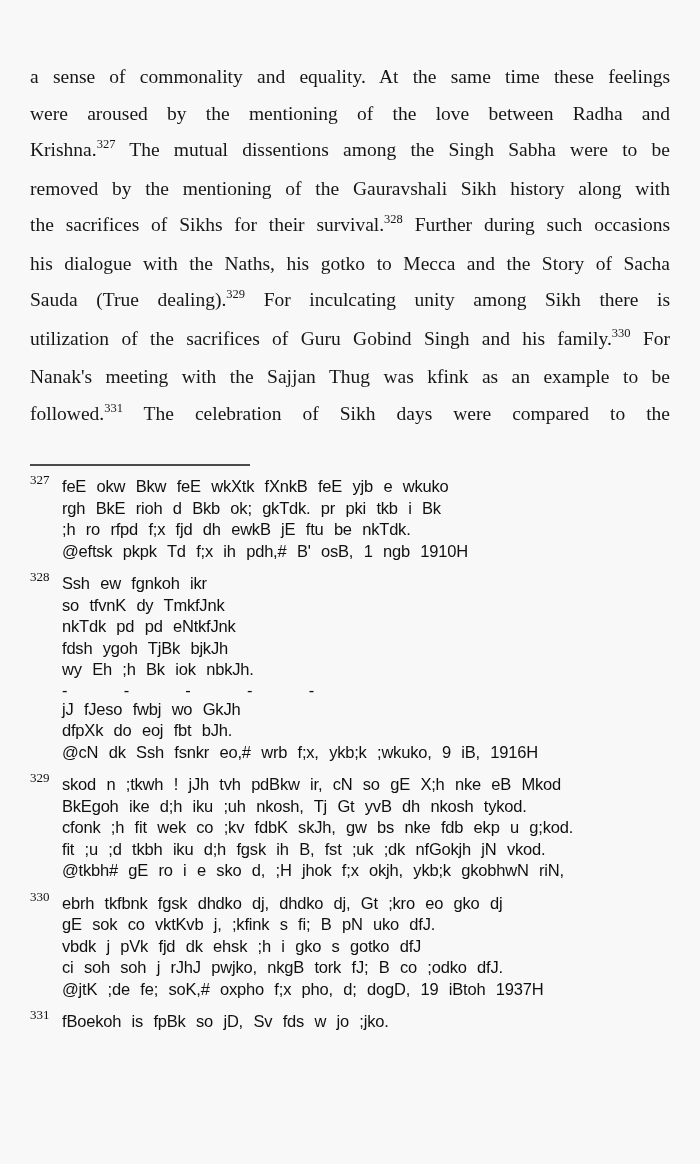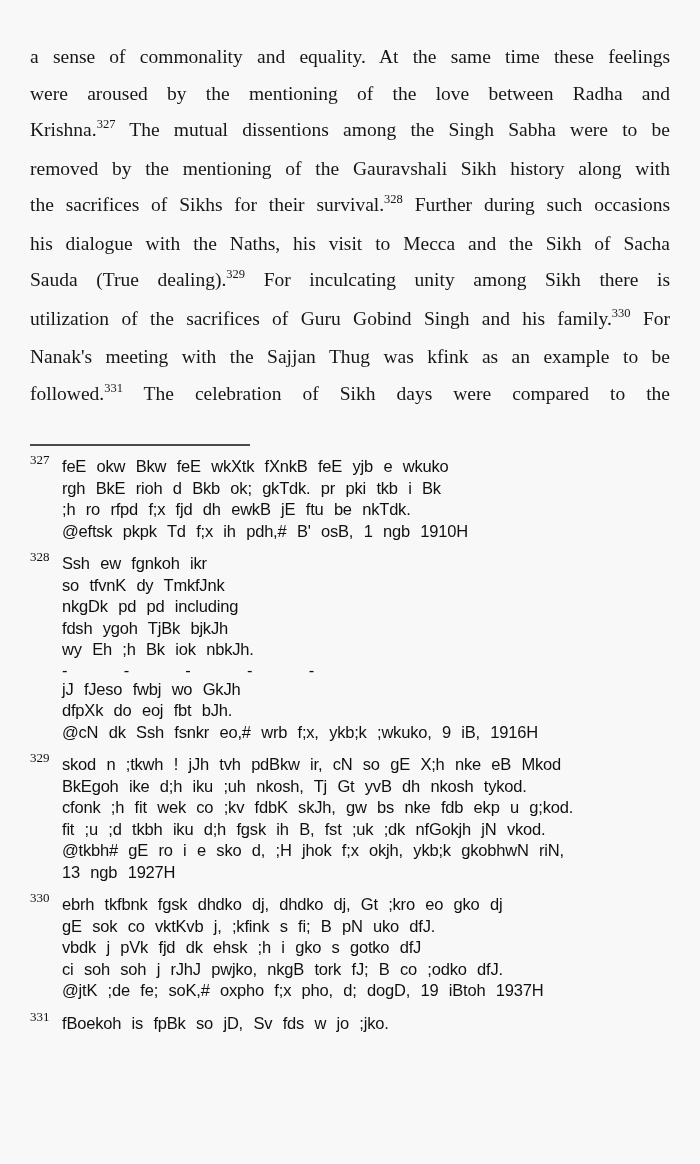--- a/index.html
+++ b/index.html
@@ -8,20 +8,21 @@
     width:700px;height:1164px;
     background:#f8f8f8;
     overflow:hidden;
     color:#161616;
   }
   .main-text{
     padding:39px 30px 0 30px;
     width:640px;
     font-family:"Liberation Serif", serif;
     font-size:19.5px;
+    margin-top:20px;
   }
   .main-line{
     line-height:36.5px;
     text-align:justify;
     text-align-last:justify;
     white-space:nowrap;
   }
   .main-line .sup{
     font-size:12.5px;
     position:relative;
@@ -67,55 +68,54 @@
 </head>
 <body>
 
 <div class="page">
   <div class="main-text" id="main-text">
       <div class="main-line"><span>a sense of commonality and equality.  At the same time these feelings</span></div>
       <div class="main-line"><span>were aroused by the mentioning of the love between Radha and</span></div>
       <div class="main-line"><span>Krishna.</span><span class="sup">327</span><span>  The mutual dissentions among the Singh Sabha were to be</span></div>
       <div class="main-line"><span>removed by the mentioning of the </span><span class="i">Gauravshali</span><span> Sikh history along with</span></div>
       <div class="main-line"><span>the sacrifices of Sikhs for their survival.</span><span class="sup">328</span><span> Further during such occasions</span></div>
-      <div class="main-line"><span>his dialogue with the </span><span class="i">Naths</span><span>, his visit to Mecca and the Sikh of </span><span class="i">Sacha</span></div>
+      <div class="main-line"><span>his dialogue with the </span><span class="i">Naths</span><span>, his gotko to Mecca and the Story of </span><span class="i">Sacha</span></div>
       <div class="main-line"><span class="i">Sauda</span><span> (True dealing).</span><span class="sup">329</span><span>  For inculcating unity among Sikh there is</span></div>
       <div class="main-line"><span>utilization of the sacrifices of Guru Gobind Singh and his family.</span><span class="sup">330</span><span>  For</span></div>
       <div class="main-line"><span>Nanak's meeting with the </span><span class="i">Sajjan Thug</span><span> was kfink as an example to be</span></div>
       <div class="main-line"><span>followed.</span><span class="sup">331</span><span>   The celebration of Sikh days were compared to the</span></div>
     </div>
   <div class="fn-rule"></div>
   <div class="footnotes" id="footnotes">
       <div class="footnote">
         <span class="fn-num">327</span>
         <div class="fn-line"><span>feE okw Bkw feE wkXtk fXnkB feE yjb e wkuko</span></div>
         <div class="fn-line"><span>rgh BkE rioh d Bkb ok; gkTdk. pr pki tkb i Bk</span></div>
         <div class="fn-line"><span>;h ro rfpd f;x fjd dh ewkB jE ftu be nkTdk.</span></div>
         <div class="fn-line"><span>@eftsk pkpk Td f;x ih pdh,# </span><span class="i">B' osB</span><span>, 1 ngb 1910H</span></div>
       </div>
       <div class="footnote">
         <span class="fn-num">328</span>
         <div class="fn-line"><span>Ssh ew fgnkoh ikr</span></div>
         <div class="fn-line"><span>so tfvnK dy TmkfJnk</span></div>
-        <div class="fn-line"><span>nkgDk pd pd including</span></div>
+        <div class="fn-line"><span>nkTdk pd pd eNtkfJnk</span></div>
         <div class="fn-line"><span>fdsh ygoh TjBk bjkJh</span></div>
         <div class="fn-line"><span>wy Eh ;h Bk iok nbkJh.</span></div>
         <div class="fn-line dash-line"><span>- - - - -</span></div>
         <div class="fn-line"><span>jJ fJeso fwbj wo GkJh</span></div>
         <div class="fn-line"><span>dfpXk do eoj fbt bJh.</span></div>
         <div class="fn-line"><span>@cN dk Ssh fsnkr eo,# wrb f;x, </span><span class="i">ykb;k ;wkuko</span><span>, 9 iB, 1916H</span></div>
       </div>
       <div class="footnote">
         <span class="fn-num">329</span>
         <div class="fn-line"><span>skod n ;tkwh ! jJh tvh pdBkw ir, cN so gE X;h nke eB Mkod</span></div>
         <div class="fn-line"><span>BkEgoh ike d;h iku ;uh nkosh, Tj Gt yvB dh nkosh tykod.</span></div>
         <div class="fn-line"><span>cfonk ;h fit wek co ;kv fdbK skJh, gw bs nke fdb ekp u g;kod.</span></div>
         <div class="fn-line"><span>fit ;u ;d tkbh iku d;h fgsk ih B, fst ;uk ;dk nfGokjh jN vkod.</span></div>
         <div class="fn-line"><span>@tkbh# gE ro i e sko d, ;H jhok f;x okjh, </span><span class="i">ykb;k gkobhwN riN</span><span>,</span></div>
-        <div class="fn-line"><span>13 ngb 1927H</span></div>
       </div>
       <div class="footnote">
         <span class="fn-num">330</span>
         <div class="fn-line"><span>ebrh tkfbnk fgsk dhdko dj, dhdko dj, Gt ;kro eo gko dj</span></div>
         <div class="fn-line"><span>gE sok co vktKvb j, ;kfink s fi; B pN uko dfJ.</span></div>
         <div class="fn-line"><span>vbdk j pVk fjd dk ehsk ;h i gko s gotko dfJ</span></div>
         <div class="fn-line"><span>ci soh soh j rJhJ pwjko, nkgB tork fJ; B co ;odko dfJ.</span></div>
         <div class="fn-line"><span>@jtK ;de fe; soK,# oxpho f;x pho, </span><span class="i">d; dogD</span><span>, 19 iBtoh 1937H</span></div>
       </div>
       <div class="footnote">

